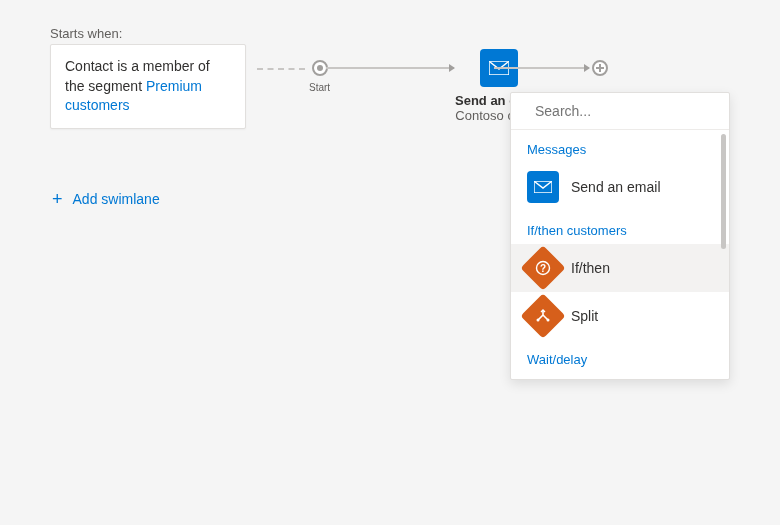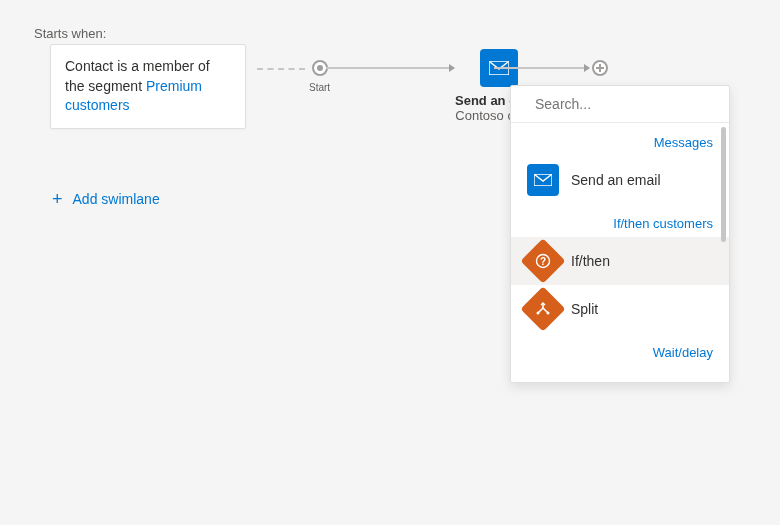--- a/index.html
+++ b/index.html
@@ -9,21 +9,21 @@
       background: #f5f5f5;
       font-family: 'Segoe UI', Arial, sans-serif;
       font-size: 14px;
       color: #323130;
       position: relative;
       overflow: hidden;
     }
     .starts-when-label {
       position: absolute;
       top: 26px;
-      left: 34px;
+      left: 50px;
       font-size: 13px;
       color: #605e5c;
     }
     .trigger-card {
       position: absolute;
       top: 44px;
       left: 50px;
       width: 196px;
       background: #fff;
       border: 1px solid #e1dfdd;
@@ -159,21 +159,21 @@
       color: #0078d4;
       font-size: 14px;
       cursor: pointer;
     }
     .add-swimlane .plus {
       font-size: 18px;
       line-height: 1;
     }
     .panel {
       position: absolute;
-      top: 85px;
+      top: 92px;
       left: 510px;
       width: 220px;
       background: #fff;
       border: 1px solid #e1dfdd;
       box-shadow: 0 4px 12px rgba(0,0,0,0.1);
       border-radius: 2px;
       display: flex;
       flex-direction: column;
     }
     .search-row {
@@ -188,22 +188,21 @@
       outline: none;
       font-size: 14px;
       color: #605e5c;
       flex: 1;
       background: transparent;
     }
     .panel-body {
       position: relative;
       max-height: 370px;
       overflow: hidden;
-      padding-bottom: 16px;
-      text-align: right;
+      padding-bottom: 6px;
     }
     .scrollbar {
       position: absolute;
       right: 3px;
       top: 4px;
       width: 5px;
       height: 115px;
       background: #c8c6c4;
       border-radius: 3px;
     }

